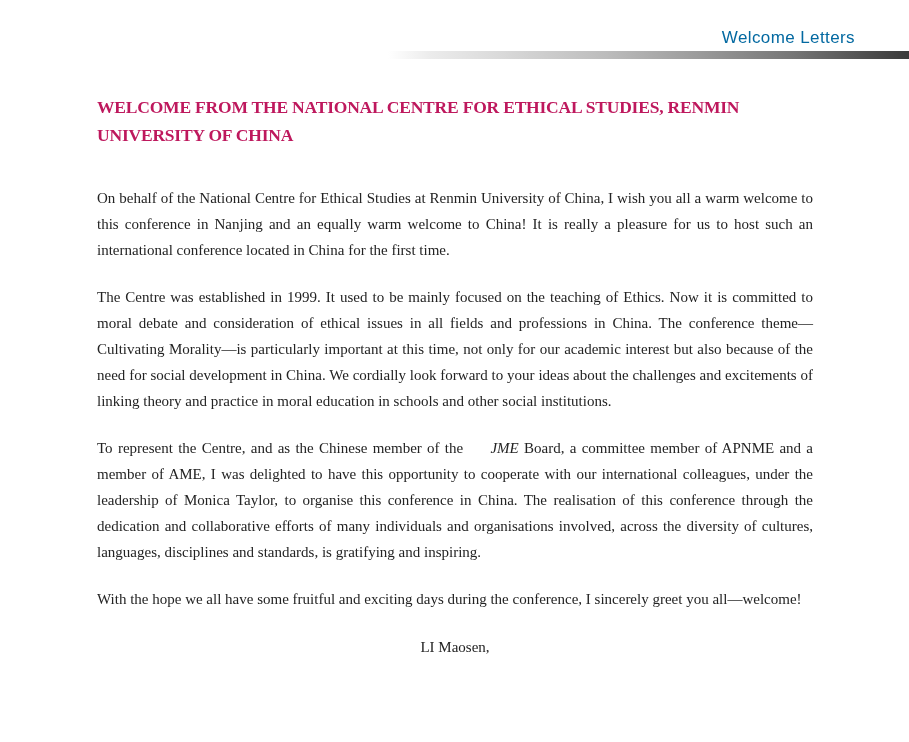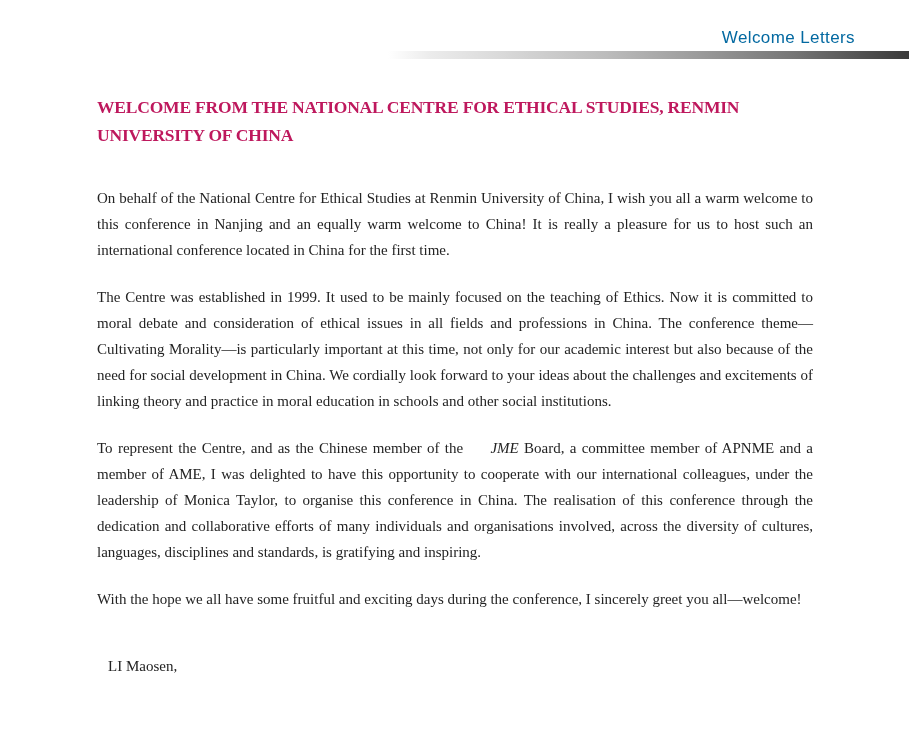--- a/index.html
+++ b/index.html
@@ -61,29 +61,29 @@
     margin: 0 0 36px 0;
     color: #be185d;
   }
   .letter p {
     font-size: 15px;
     line-height: 26px;
     text-align: justify;
     margin: 0 0 21px 0;
   }
   .letter p.closing {
-    margin-bottom: 41px;
+    margin-bottom: 22px;
   }
   .letter .journal-name {
     font-style: italic;
     margin-left: 22px;
   }
   .signature-block p {
-    margin: 11px;
-    text-align: left;
+    margin: 0;
+    text-align: center;
   }
 </style>
 </head>
 <body>
 
 <div>
   <div class="running-header-label">Welcome Letters</div>
   <div class="header-divider-bar"></div>
 </div>
 

